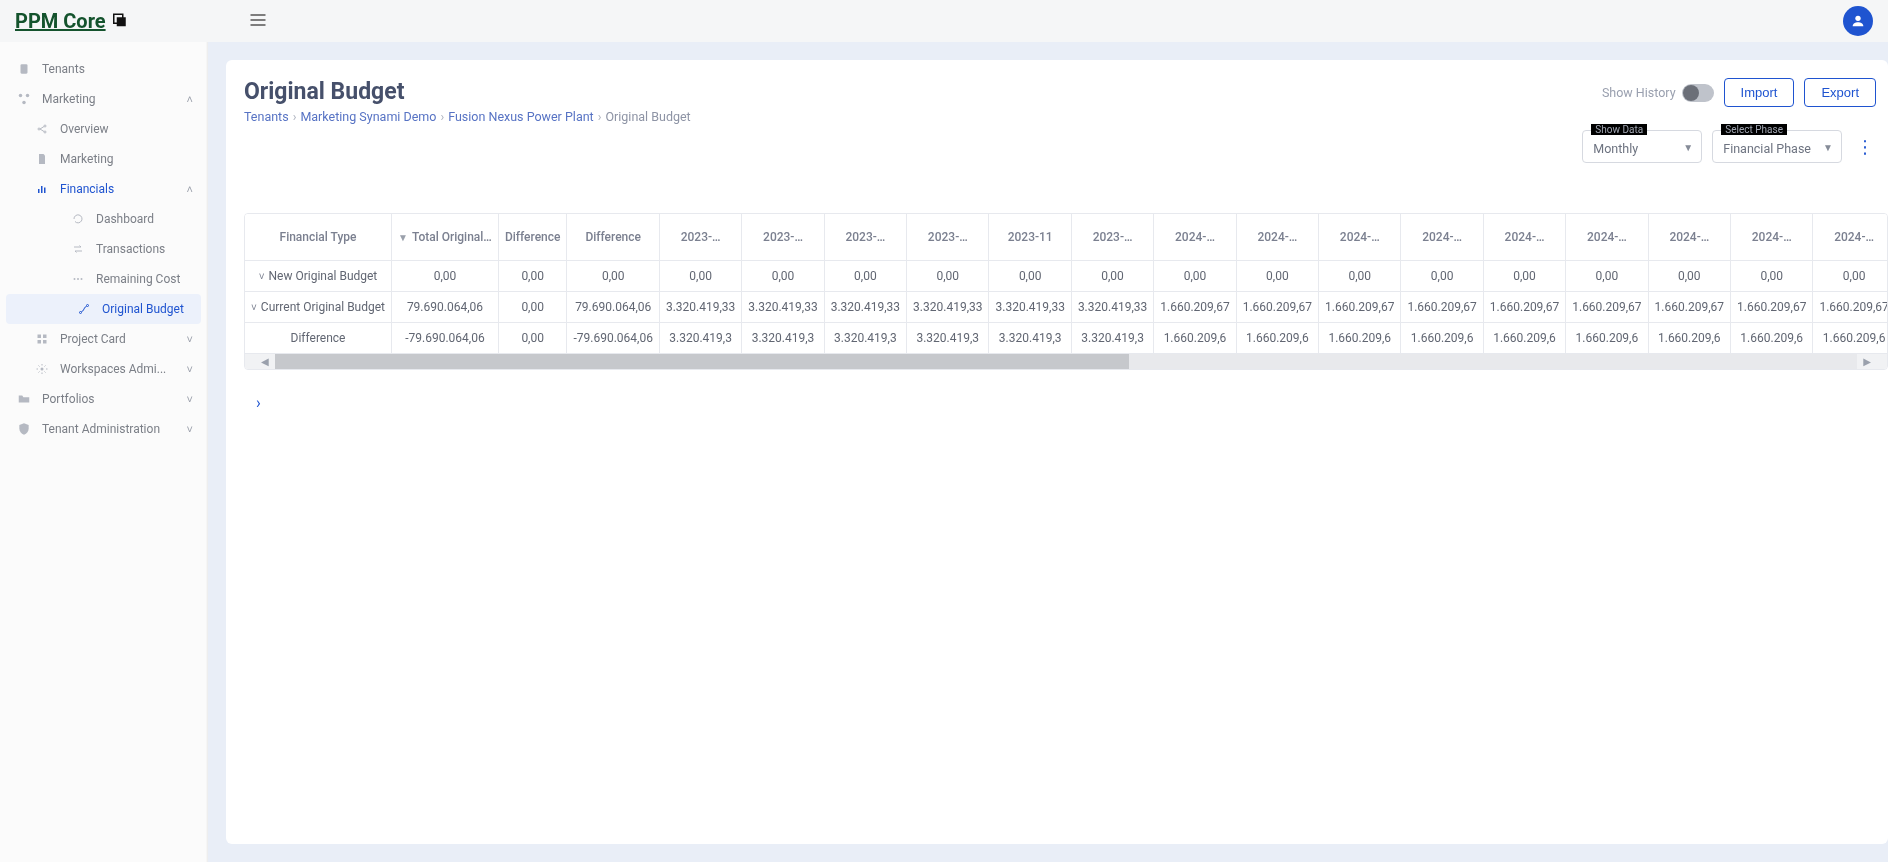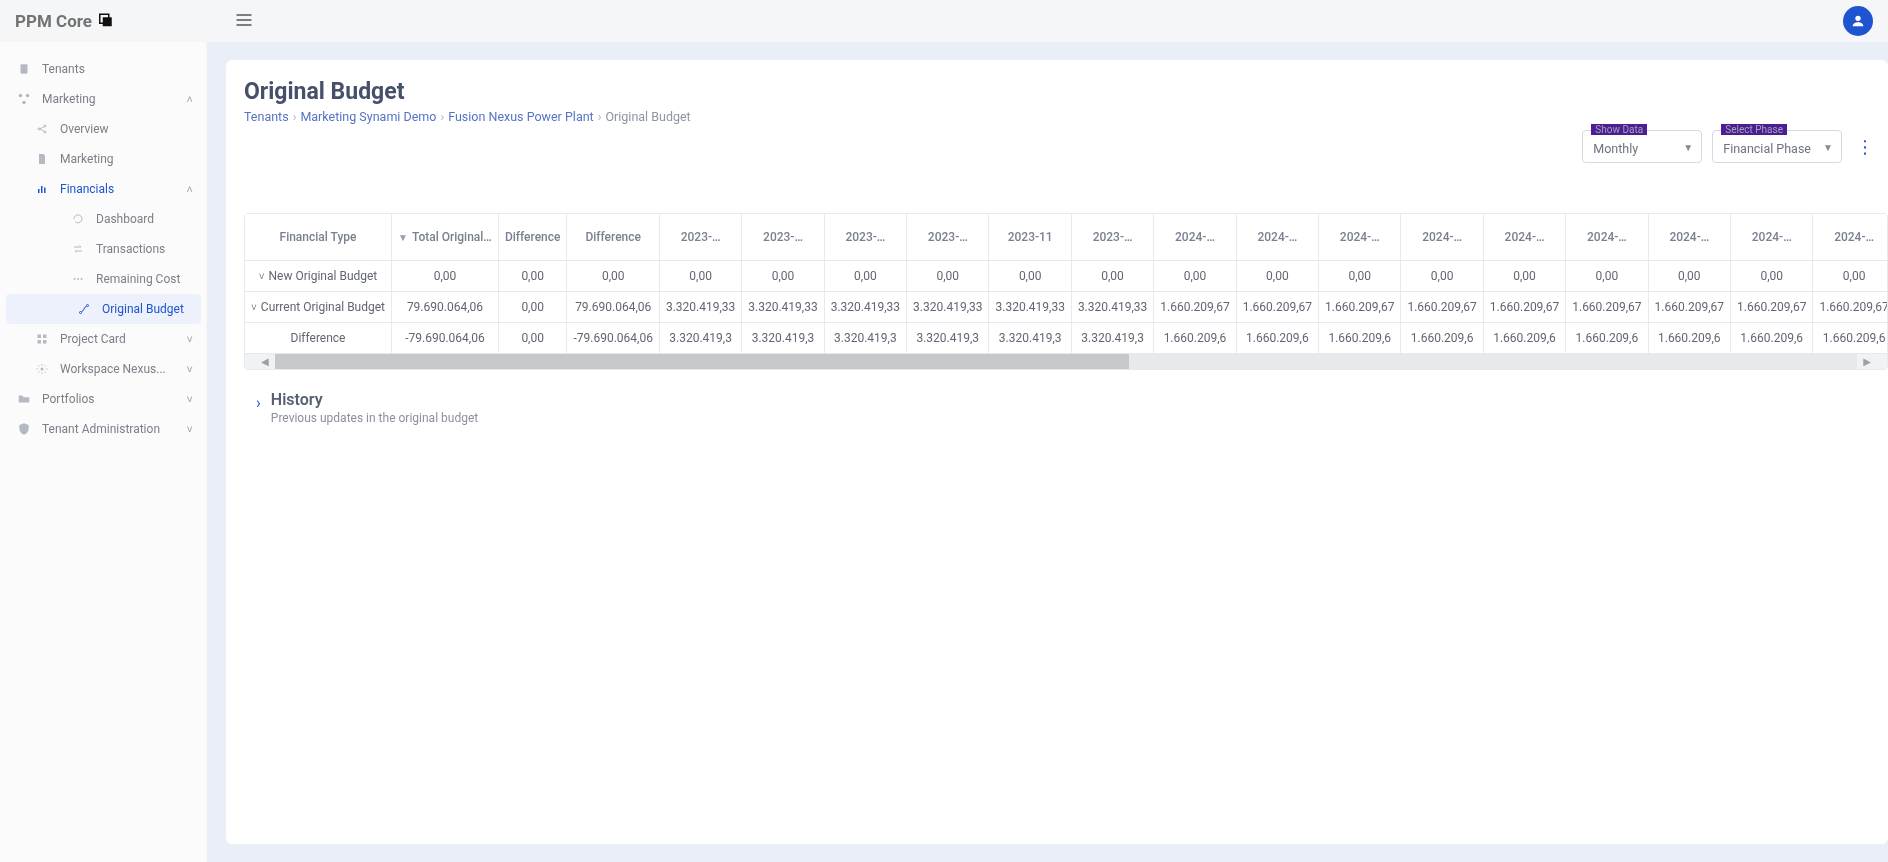--- a/index.html
+++ b/index.html
@@ -19,22 +19,23 @@
     height: 42px;
     background: #f5f6f7;
     display: flex;
     align-items: center;
     padding: 0 15px;
   }
   .logo {
     display: flex;
     align-items: center;
     font-weight: 700;
-    font-size: 17px;
-    color: #737373;
+    font-size: 20px;
+    color: #14532d;
+    text-decoration: underline;
   }
   .logo svg { margin-left: 4px; }
   .hamburger {
     margin-left: 120px;
     cursor: pointer;
     color: #555;
   }
   .avatar {
     margin-left: auto;
     width: 30px;
@@ -181,21 +182,21 @@
     padding: 10px 30px 6px 10px;
     min-width: 120px;
     font-size: 12.5px;
     color: #6d7380;
     background: #fff;
   }
   .select-field .float-label {
     position: absolute;
     top: -7px;
     left: 8px;
-    background: #4c1d95;
+    background: #000000;
     padding: 0 4px;
     font-size: 10px;
     color: #a1a6b2;
   }
   .select-field .caret {
     position: absolute;
     right: 8px;
     top: 50%;
     transform: translateY(-50%);
     color: #868c98;
@@ -441,21 +442,21 @@
       <span class="chev">˅</span>
     </div>
 
     <div class="nav-item level2">
       <span class="icon-slot">
         <svg width="12" height="12" viewBox="0 0 24 24" fill="currentColor">
             <circle cx="12" cy="12" r="3"></circle>
             <path d="M12 2v3M12 19v3M4 12H1M23 12h-3M5 5l2 2M17 17l2 2M19 5l-2 2M7 17l-2 2" stroke="currentColor" stroke-width="2"></path>
           </svg>
       </span>
-      <span>Workspace Nexus...</span>
+      <span>Workspaces Admi...</span>
       <span class="chev">˅</span>
     </div>
 
     <div class="nav-item">
       <span class="icon-slot">
         <svg width="14" height="14" viewBox="0 0 24 24" fill="currentColor">
             <path d="M3 6h6l2 3h10v9H3z"></path>
           </svg>
       </span>
       <span>Portfolios</span>
@@ -481,20 +482,28 @@
           <div class="page-title">Original Budget</div>
           <div class="breadcrumb">
             <a href="#">Tenants</a>
               <span class="sep">›</span>
             <a href="#">Marketing Synami Demo</a>
               <span class="sep">›</span>
             <a href="#">Fusion Nexus Power Plant</a>
               <span class="sep">›</span>
             <span>Original Budget</span>
           </div>
+        </div>
+        <div class="right">
+          <div class="toggle-row">
+            <span>Show History</span>
+            <div class="toggle"></div>
+          </div>
+          <button class="btn-outline">Import</button>
+          <button class="btn-outline">Export</button>
         </div>
       </div>
 
       <div class="controls-row">
         <div class="select-field">
           <span class="float-label">Show Data</span>
           <span>Monthly</span>
           <span class="caret">▼</span>
         </div>
         <div class="select-field">
@@ -602,21 +611,17 @@
           <span class="arrow">◀</span>
           <div class="track">
             <div class="thumb"></div>
           </div>
           <span class="arrow">▶</span>
         </div>
       </div>
 
       <div class="history-block">
         <span class="chev-big">›</span>
-        <div>
-          <h3>History</h3>
-          <p>Previous updates in the original budget</p>
-        </div>
       </div>
 
     </div>
   </div>
 </div>
 
 </body></html>

